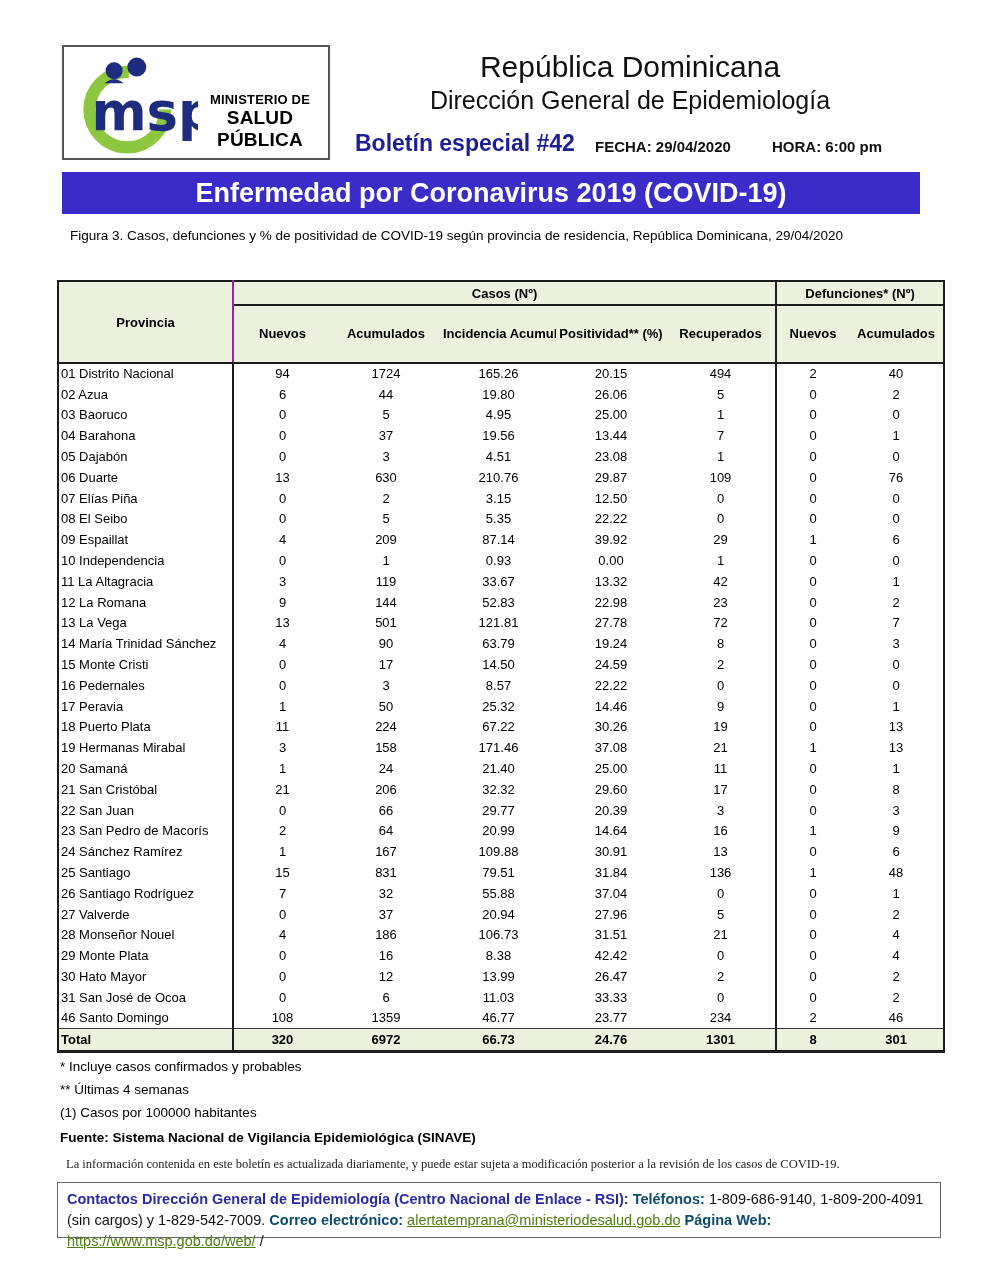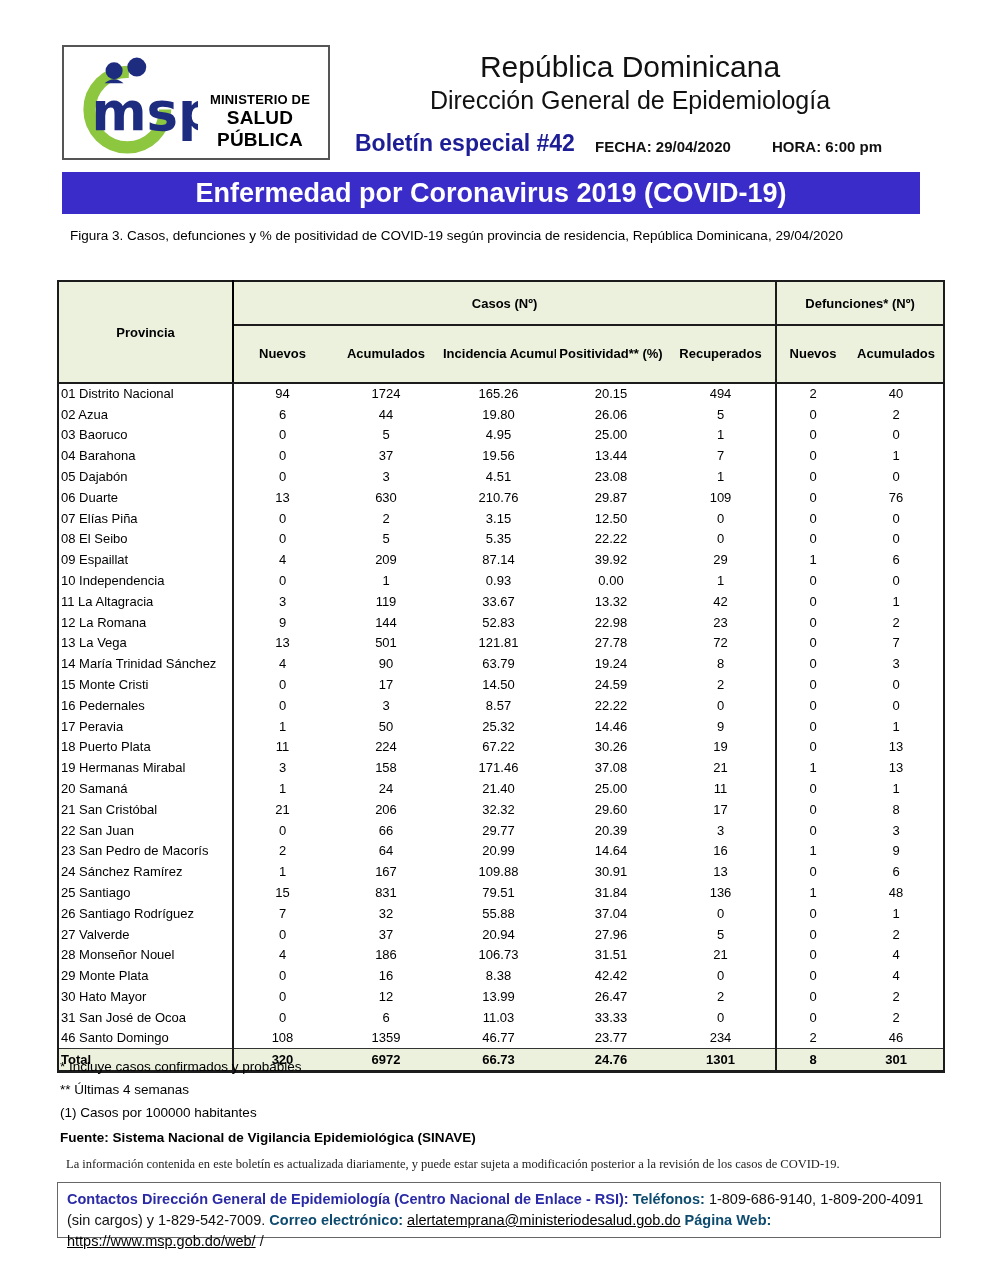--- a/index.html
+++ b/index.html
@@ -29,22 +29,22 @@
 
   .caption { position:absolute; left:70px; top:227px; width:875px; font-size:13.5px;
              font-weight:normal; color:#000; line-height:1.4; }
 
   
   .table-wrap { position:absolute; left:57px; top:280px; }
   table.covid { border-collapse:collapse; table-layout:fixed; width:886px;
                 border:2px solid #1c1c1c; border-bottom-width:3px; font-size:13px; color:#000; }
   table.covid th, table.covid td { padding:0 2px; overflow:hidden; white-space:nowrap; }
   th.prov-h { background:#ebf1dd; font-weight:bold; text-align:center;
-              border-right:2px solid #000000; border-bottom:2px solid #1c1c1c; }
-  th.grp { background:#ebf1dd; font-weight:bold; text-align:center; height:44px;
+              border-right:2px solid #a21caf; border-bottom:2px solid #1c1c1c; }
+  th.grp { background:#ebf1dd; font-weight:bold; text-align:center; height:24px;
            border-bottom:2px solid #1c1c1c; }
   th.grp-casos { border-right:2px solid #1c1c1c; }
   th.sub { background:#ebf1dd; font-weight:bold; text-align:center; height:58px;
            border-bottom:2px solid #1c1c1c; white-space:normal; line-height:1.3; }
   th.b-r, td.b-r { border-right:2px solid #1c1c1c; }
   tr.data-row { height:20.8px; }
   tr.data-row td { line-height:1; }
   td.prov { text-align:left; padding-left:3px; }
   td.num  { text-align:center; }
   tr.total-row { height:23px; background:#ebf1dd; font-weight:bold; }
@@ -56,21 +56,21 @@
   .fuente { position:absolute; left:60px; top:1130px; font-size:13.5px; font-weight:bold; color:#000; }
   .disclaimer { position:absolute; left:66px; top:1157px; width:860px;
                 font-family:"Liberation Serif","DejaVu Serif",serif; font-size:12.5px; color:#222; }
 
   
   .contact-box { position:absolute; left:57px; top:1182px; width:884px; height:56px;
                  border:1px solid #666; background:#fff; padding:6px 9px;
                  font-size:14.5px; line-height:1.45; color:#111; }
   .contact-box .head { color:#2a2aa6; font-weight:bold; }
   .contact-box .lbl { font-weight:bold; color:#0c4a6e; }
-  .contact-box a, .contact-box .link { color:#000000; text-decoration:underline; }
+  .contact-box a, .contact-box .link { color:#4d7c0f; text-decoration:underline; }
 </style>
 </head>
 <body>
 
 <div class="page">
 
   <div class="logo-box">
     <svg class="logo-mark" viewBox="0 0 120 110" xmlns="http://www.w3.org/2000/svg">
       <circle cx="54" cy="62" r="40" fill="none" stroke="#8dc63f" stroke-width="13" stroke-dasharray="190 62"></circle>
       <circle cx="40" cy="21" r="9" fill="#1e2c80"></circle>

